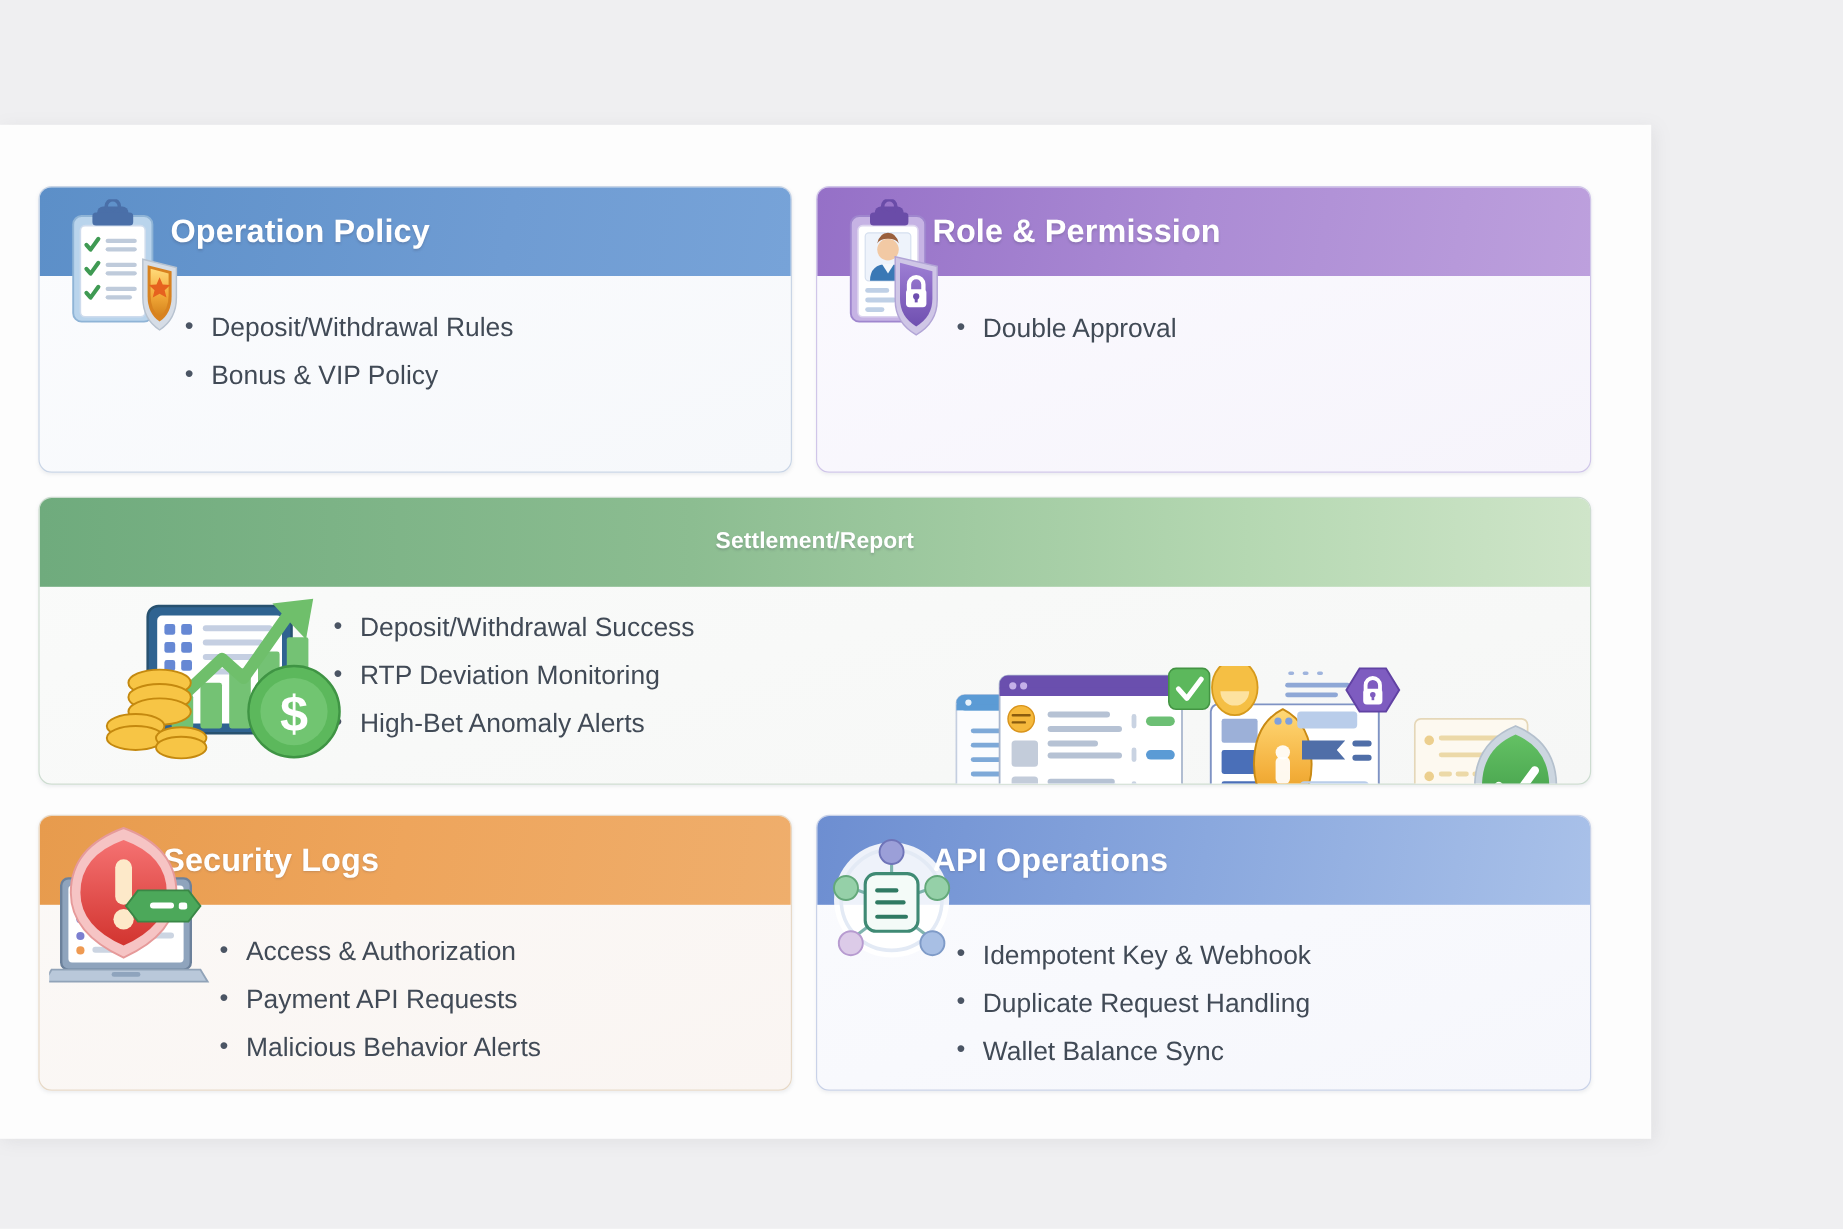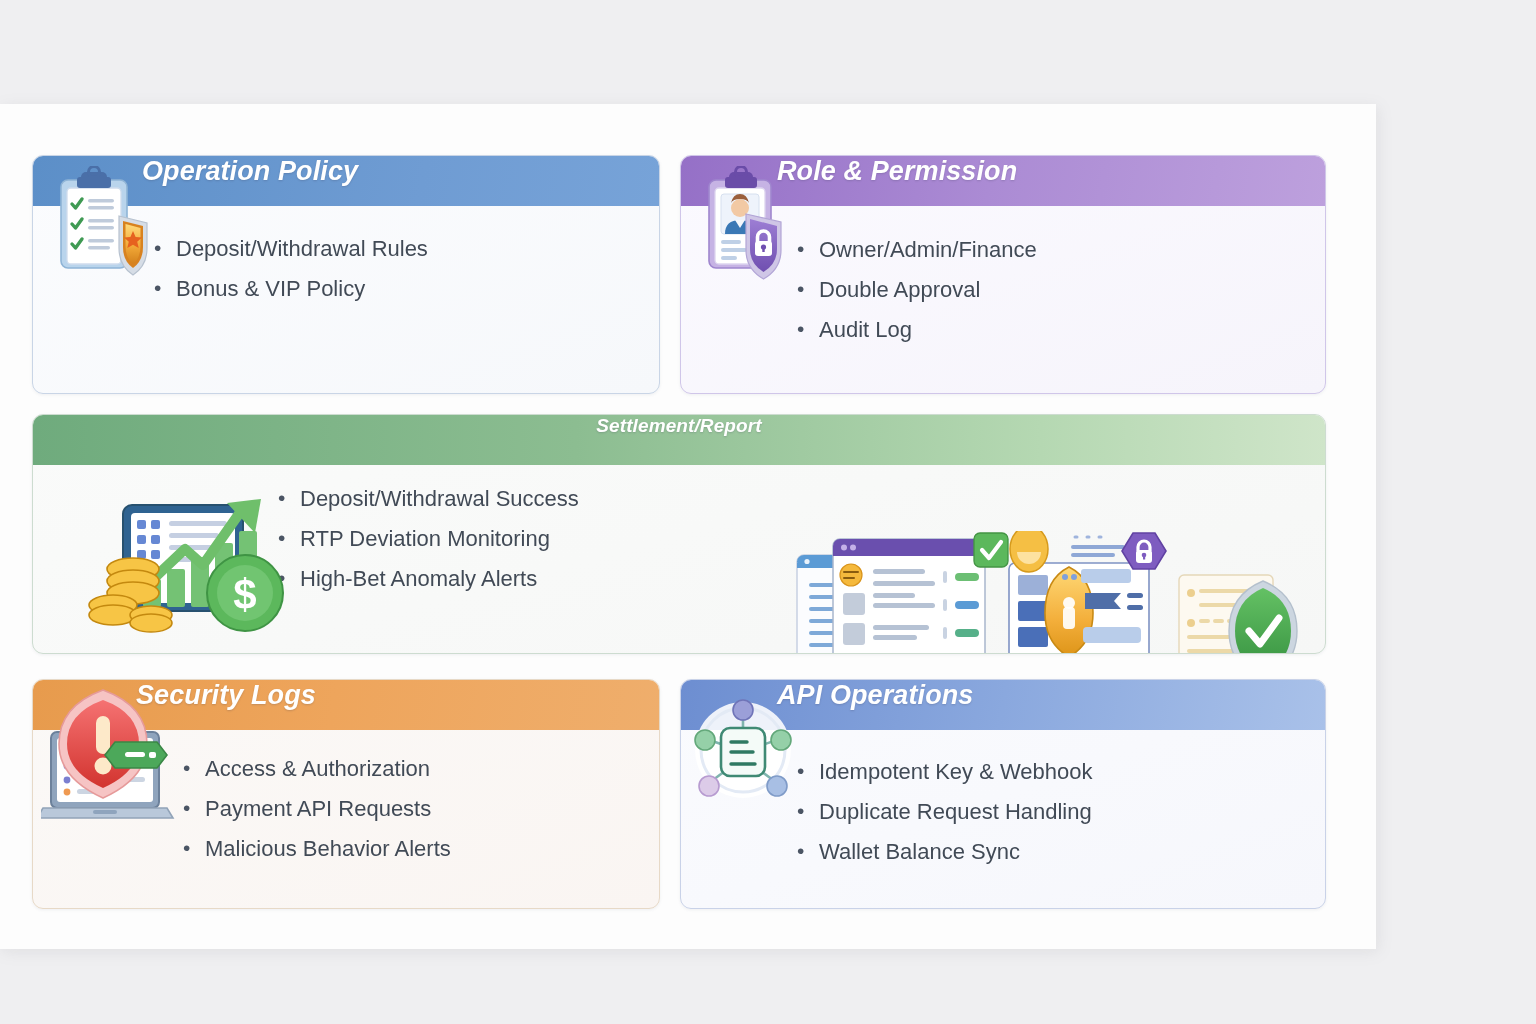--- a/index.html
+++ b/index.html
@@ -40,24 +40,23 @@
     position: absolute;
     border-radius: 11px;
     overflow: hidden;
     border: 1px solid #d3d8e3;
     background: #fbfbfd;
     box-shadow: 0 1px 3px rgba(110,115,135,0.10);
   }
 
   .card-header {
     position: relative;
-    height: 50px;
+    height: 74px;
     display: flex;
-    align-items: flex-start;
-    font-style: italic;
+    align-items: center;
   }
 
   .card-title {
     color: #ffffff;
     font-size: 27px;
     font-weight: 700;
     letter-spacing: 0.1px;
     text-shadow: 0 1px 2px rgba(60,60,80,0.22);
     white-space: nowrap;
   }
@@ -217,23 +216,21 @@
         <path d="M86 65 L88.6 71 L95 71.6 L90.2 75.8 L91.7 82 L86 78.7 L80.3 82 L81.8 75.8 L77 71.6 L83.4 71 Z" fill="#e6621f"></path>
       </svg>
     </div>
 
     <div class="card" id="card-role-permission">
       <div class="card-header">
         <span class="card-title">Role &amp; Permission</span>
       </div>
       <div class="card-body">
         <ul class="bullets">
-          <li>Owner/Admin/Finance</li>
           <li>Double Approval</li>
-          <li>Audit Log</li>
         </ul>
       </div>
 
       <svg class="card-icon" id="icon-role-permission" viewBox="0 0 100 120">
         <rect x="10" y="14" width="62" height="88" rx="7" fill="#c6b3e4" stroke="#9f86ce" stroke-width="1.6"></rect>
         <rect x="16" y="22" width="50" height="76" rx="4" fill="#ffffff" stroke="#ddd5ef" stroke-width="1.3"></rect>
         <rect x="30" y="6" width="24" height="15" rx="5" fill="#6a4ca8"></rect>
         <circle cx="42" cy="6" r="5.5" fill="none" stroke="#6a4ca8" stroke-width="3"></circle>
         <rect x="26" y="11" width="32" height="11" rx="3" fill="#6a4ca8"></rect>
         <rect x="22" y="28" width="38" height="40" rx="3" fill="#eef3fb" stroke="#d6e0ef" stroke-width="1"></rect>

